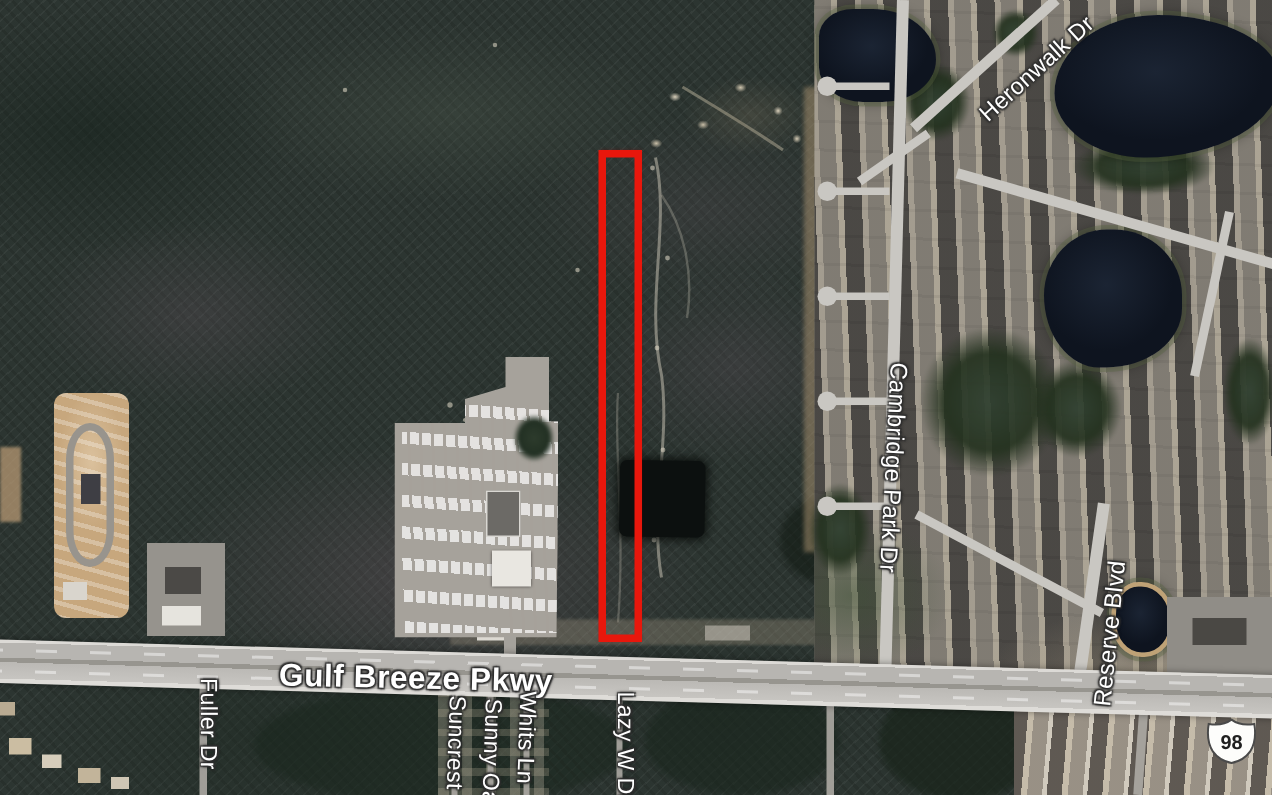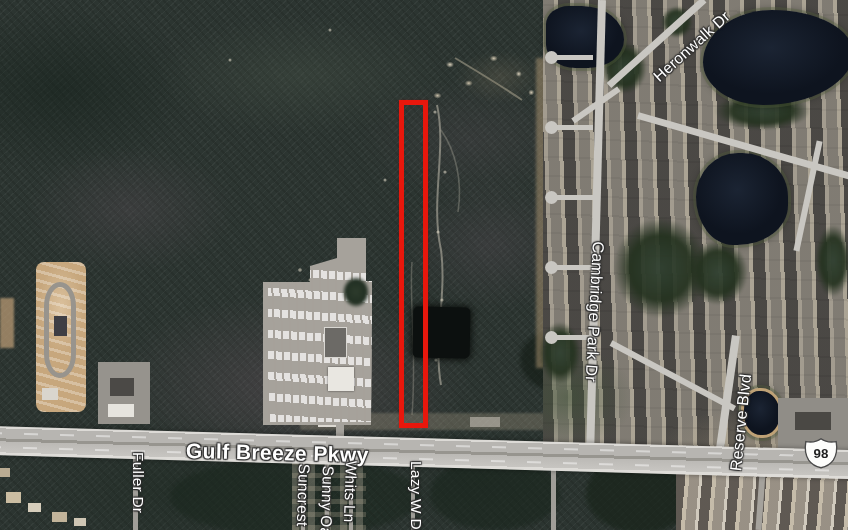--- a/index.html
+++ b/index.html
@@ -123,21 +123,21 @@
   .lbl-gulf{left:186px; top:441px; font-size:21px; font-weight:600; letter-spacing:.4px; transform:rotate(1.3deg);}
   .lbl-fuller{left:147px; top:452px; transform:rotate(90deg); transform-origin:left top;}
   .lbl-suncrest{left:313px; top:464px; transform:rotate(92deg); transform-origin:left top;}
   .lbl-sunnyoak{left:337px; top:466px; transform:rotate(92deg); transform-origin:left top;}
   .lbl-whits{left:360px; top:461px; transform:rotate(92deg); transform-origin:left top;}
   .lbl-lazy{left:425px; top:461px; transform:rotate(90deg); transform-origin:left top;}
   .lbl-cambridge{left:607px; top:242px; font-size:16px; transform:rotate(93deg); transform-origin:left top;}
   .lbl-reserve{left:727px; top:470px; font-size:16px; transform:rotate(-84deg); transform-origin:left top;}
   .lbl-heron{left:650px; top:72px; transform:rotate(-42deg); transform-origin:left top;}
 
-  .shield{left:802px; top:436px; width:38px; height:34px; z-index:7;}
+  .shield{left:802px; top:477px; width:38px; height:34px; z-index:7;}
   .shield svg{position:static; display:block;}
 </style>
 </head>
 <body>
 
 <div id="map-canvas">
 
   <div class="forest"></div>
 
   <div class="blob" style="left:170px;top:458px;width:250px;height:78px;background:rgba(26,38,30,.55);"></div>

